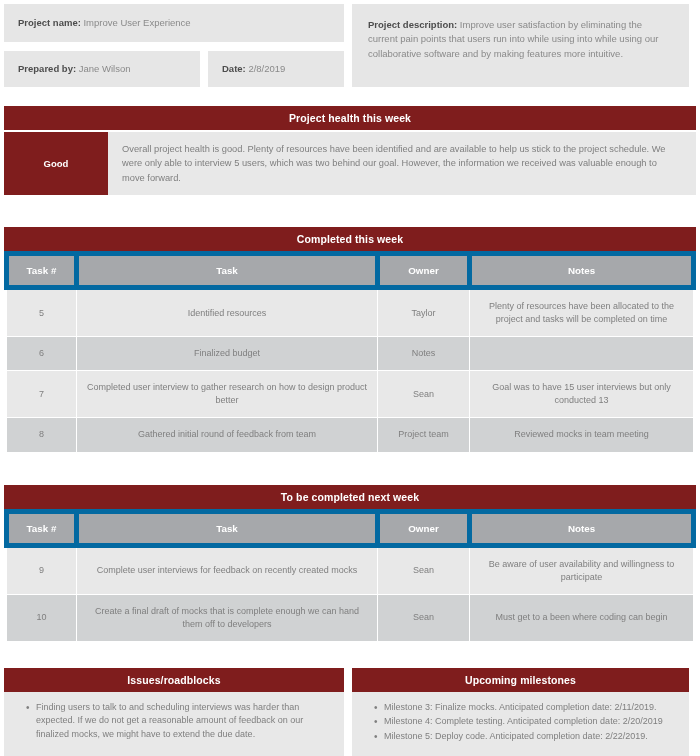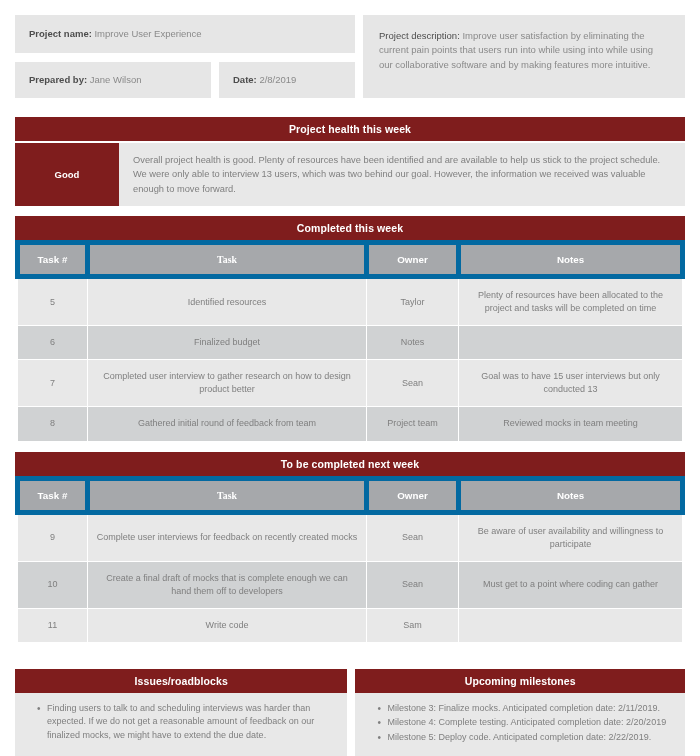--- a/index.html
+++ b/index.html
@@ -7,21 +7,21 @@
     margin: 0;
     padding: 0;
     background: #ffffff;
     width: 700px;
     height: 756px;
     font-family: "Liberation Sans", sans-serif;
   }
   .page {
     width: 700px;
     height: 756px;
-    padding: 15px;
+    padding: 4px;
     position: relative;
   }
 
   
   .meta-row {
     display: flex;
     gap: 8px;
     align-items: flex-start;
   }
   .meta-left {
@@ -50,21 +50,21 @@
   .field-date { width: 136px; height: 36px; display: flex; align-items: center; }
   .meta-right {
     width: 337px;
     background: #e6e6e6;
     padding: 14px 16px;
     font-size: 9.5px;
     color: #8a8a8a;
     line-height: 1.5;
     height: 83px;
   }
-  .meta-right .lbl { color: #4d4d4d; font-weight: normal; }
+  .meta-right .lbl { color: #4d4d4d; font-weight: bold; }
 
   
   .banner {
     background: #7f1d1d;
     color: #ffffff;
     font-size: 10.5px;
     font-weight: bold;
     text-align: center;
     padding: 6px 4px;
     letter-spacing: .1px;
@@ -92,21 +92,21 @@
     background: #e8e8e8;
     font-size: 9.3px;
     color: #7f7f7f;
     line-height: 1.55;
     padding: 10px 14px;
     display: flex;
     align-items: center;
   }
 
   
-  .table-block { margin-top: 10px; }
+  .table-block { margin-top: 32px; }
   table {
     width: 100%;
     border-collapse: collapse;
     table-layout: fixed;
   }
   th {
     background: #a6a8ab;
     color: #ffffff;
     font-size: 9.8px;
     font-weight: bold;
@@ -118,21 +118,21 @@
     color: #7f7f7f;
     text-align: center;
     padding: 10px 8px;
     line-height: 1.45;
     border: 1px solid #ffffff;
     vertical-align: middle;
   }
   tr.row-light td { background: #e8e8e8; }
   tr.row-dark td  { background: #d0d2d3; }
   .col-num   { width: 70px; }
-  .col-task  { width: auto; font-family: Liberation Serif, serif; }
+  .col-task  { width: auto; }
   .col-owner { width: 92px; }
   .col-notes { width: 224px; }
 
   
   .bottom-row {
     display: flex;
     gap: 8px;
     margin-top: 26px;
   }
   .panel { width: 340px; }
@@ -189,21 +189,21 @@
     <div class="meta-right">
       <span class="lbl">Project description:</span>
       <span>Improve user satisfaction by eliminating the current pain points that users run into while using into while using our collaborative software and by making features more intuitive.</span>
     </div>
   </div>
 
   <div class="health-block">
     <div class="banner">Project health this week</div>
     <div class="health-body">
       <div class="health-status" style="background: #7f1d1d;">Good</div>
-      <div class="health-text">Overall project health is good. Plenty of resources have been identified and are available to help us stick to the project schedule. We were only able to interview 13 users, which was two behind our goal. However, the information we received was valuable enough to move forward.</div>
+      <div class="health-text">Overall project health is good. Plenty of resources have been identified and are available to help us stick to the project schedule. We were only able to interview 5 users, which was two behind our goal. However, the information we received was valuable enough to move forward.</div>
     </div>
   </div>
 
   <div class="table-block">
     <div class="banner">Completed this week</div>
     <table>
       <thead>
         <tr>
           <th class="col-num">Task #</th>
           <th class="col-task">Task</th>
@@ -255,27 +255,21 @@
         <tr class="row-light">
           <td>9</td>
           <td>Complete user interviews for feedback on recently created mocks</td>
           <td>Sean</td>
           <td>Be aware of user availability and willingness to participate</td>
         </tr>
         <tr class="row-dark">
           <td>10</td>
           <td>Create a final draft of mocks that is complete enough we can hand them off to developers</td>
           <td>Sean</td>
-          <td>Must get to a point where coding can gather</td>
-        </tr>
-        <tr class="row-light">
-          <td>11</td>
-          <td>Write code</td>
-          <td>Sam</td>
-          <td></td>
+          <td>Must get to a been where coding can begin</td>
         </tr>
       </tbody>
     </table>
   </div>
 
   <div class="bottom-row">
     <div class="panel">
       <div class="banner">Issues/roadblocks</div>
       <div class="panel-body">
         <ul class="bullets">

